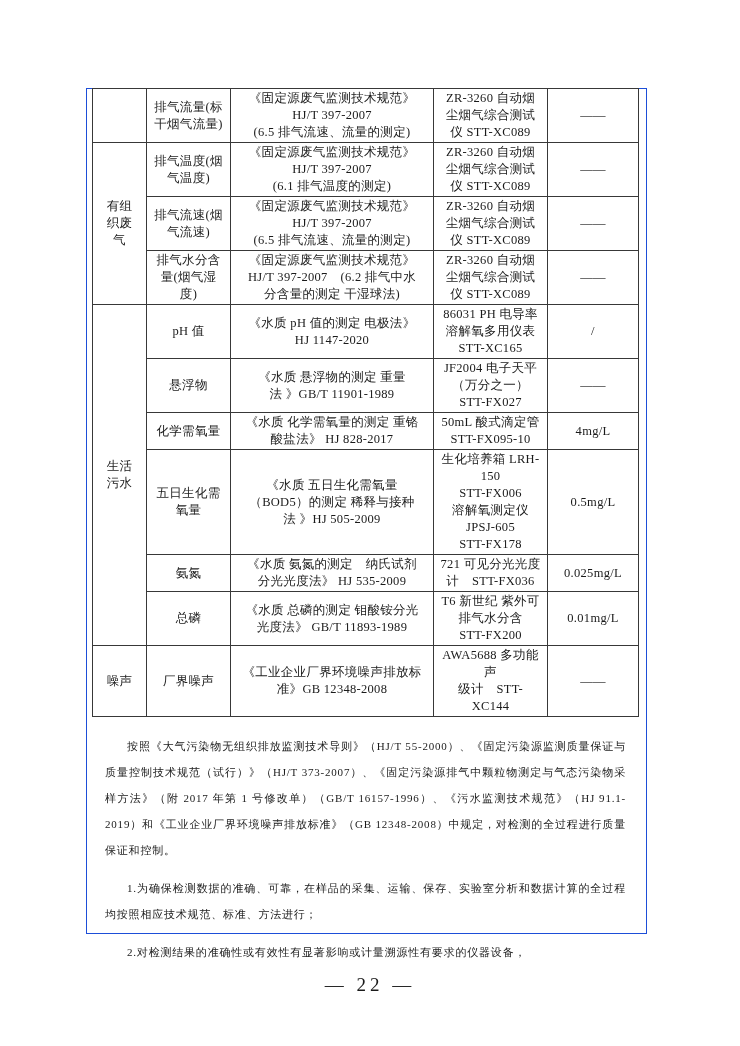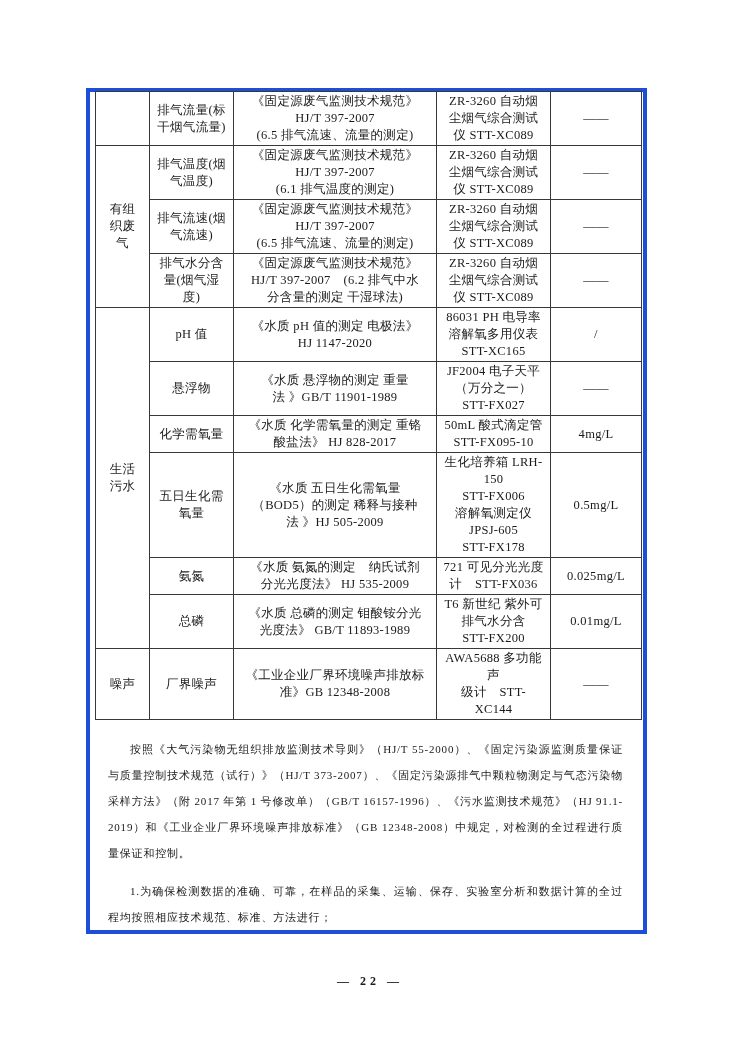--- a/index.html
+++ b/index.html
@@ -3,21 +3,21 @@
 <meta charset="utf-8">
 <style>
   html,body{margin:0;padding:0;}
   body{
     width:740px;height:1046px;position:relative;background:#ffffff;
     font-family:"Liberation Serif","DejaVu Serif",serif;
     color:#1a1a1a;overflow:hidden;
   }
   .frame{
     position:absolute;left:86px;top:88px;width:561px;height:846px;
-    border:4px solid #1d4ed8;box-sizing:border-box;background:#fff;
+    border:1px solid #1d4ed8;box-sizing:border-box;background:#fff;
   }
   table.monitor{
     border-collapse:collapse;table-layout:fixed;
     margin-left:5px;margin-top:-1px;width:546px;
   }
   table.monitor td{
     border:1px solid #383838;text-align:center;vertical-align:middle;
     font-size:12.5px;line-height:17px;white-space:pre-line;
     padding:1px 2px;box-sizing:border-box;
     letter-spacing:0.3px;
@@ -30,21 +30,21 @@
   .sec-heading{
     font-size:15.5px;font-weight:bold;letter-spacing:1.5px;
     text-indent:32px;line-height:26px;margin:2px 0 2px 0;
   }
   .para{
     margin:12px;font-size:11px;line-height:26px;
     text-indent:2em;text-align:justify;letter-spacing:0.8px;
   }
   .footer{
     position:absolute;top:974px;left:0;width:740px;text-align:center;
-    font-size:12px;letter-spacing:4px;font-weight:bold;
+    font-size:19px;letter-spacing:4px;
   }
 </style>
 </head>
 <body>
 
 <div class="frame">
 
   <table class="monitor">
     <colgroup>
       <col style="width:54px">
@@ -171,17 +171,18 @@
 级计　STT-
 XC144</td>
         <td>——</td>
       </tr>
     </tbody>
   </table>
 
   <div class="text-area">
     <p class="para">按照《大气污染物无组织排放监测技术导则》（HJ/T 55-2000）、《固定污染源监测质量保证与质量控制技术规范（试行）》（HJ/T 373-2007）、《固定污染源排气中颗粒物测定与气态污染物采样方法》（附 2017 年第 1 号修改单）（GB/T 16157-1996）、《污水监测技术规范》（HJ 91.1-2019）和《工业企业厂界环境噪声排放标准》（GB 12348-2008）中规定，对检测的全过程进行质量保证和控制。</p>
     <p class="para">1.为确保检测数据的准确、可靠，在样品的采集、运输、保存、实验室分析和数据计算的全过程均按照相应技术规范、标准、方法进行；</p>
+    <p class="para">2.对检测结果的准确性或有效性有显著影响或计量溯源性有要求的仪器设备，</p>
   </div>
 
 </div>
 
 <div class="footer">— 22 —</div>
 
 </body></html>

